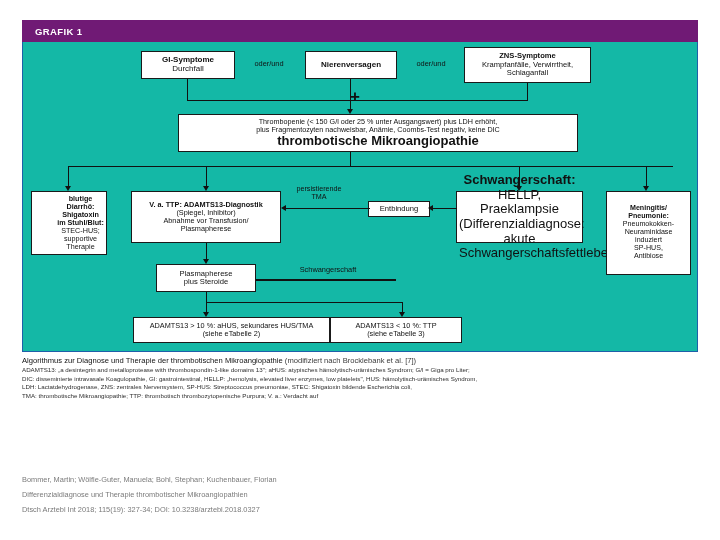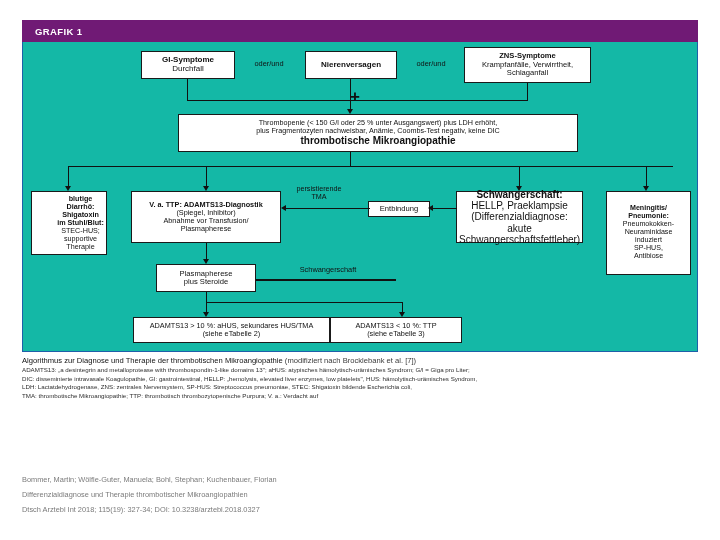--- a/index.html
+++ b/index.html
@@ -136,21 +136,21 @@
       <div class="hline" style="left:164px; top:58px; width:341px;"></div>
 
       <div class="plus-sign" style="left:327px; top:46px;">+</div>
 
       <div class="vline" style="left:327px; top:58px; height:10px;"></div>
       <div class="arrow-d" style="left:324px; top:67px;"></div>
 
       <div class="box" style="left:155px; top:72px; width:400px; height:38px; font-size:7.2px;">
         <span class="ln">Thrombopenie (&lt; 150 G/l oder 25 % unter Ausgangswert) plus LDH erhöht,</span>
         <span class="ln">plus Fragmentozyten nachweisbar, Anämie, Coombs-Test negativ, keine DIC</span>
-        <span class="ln b" style="font-size:10px;">thrombotische Mikroangiopathie</span>
+        <span class="ln b" style="font-size:13px;">thrombotische Mikroangiopathie</span>
       </div>
 
       <div class="vline" style="left:327px; top:110px; height:14px;"></div>
       <div class="hline" style="left:45px; top:124px; width:605px;"></div>
 
       <div class="vline" style="left:45px; top:124px; height:21px;"></div>
       <div class="arrow-d" style="left:42px; top:144px;"></div>
 
       <div class="vline" style="left:183px; top:124px; height:21px;"></div>
       <div class="arrow-d" style="left:180px; top:144px;"></div>
@@ -169,21 +169,21 @@
         <span class="ln">supportive Therapie</span>
       </div>
 
       <div class="box" style="left:108px; top:149px; width:150px; height:52px; font-size:7.3px;">
         <span class="ln b">V. a. TTP: ADAMTS13-Diagnostik</span>
         <span class="ln">(Spiegel, Inhibitor)</span>
         <span class="ln">Abnahme vor Transfusion/</span>
         <span class="ln">Plasmapherese</span>
       </div>
 
-      <div class="box" style="left:433px; top:149px; width:127px; height:52px; font-size:10px;">
+      <div class="box" style="left:433px; top:149px; width:127px; height:52px; font-size:13px;">
         <span class="ln b">Schwangerschaft:</span>
         <span class="ln">HELLP, Praeklampsie</span>
         <span class="ln">(Differenzialdiagnose: akute</span>
         <span class="ln">Schwangerschaftsfettleber)</span>
       </div>
 
       <div class="box" style="left:583px; top:149px; width:85px; height:84px; font-size:7.1px;">
         <span class="ln b">Meningitis/</span>
         <span class="ln b">Pneumonie:</span>
         <span class="ln">Pneumokokken-</span>

